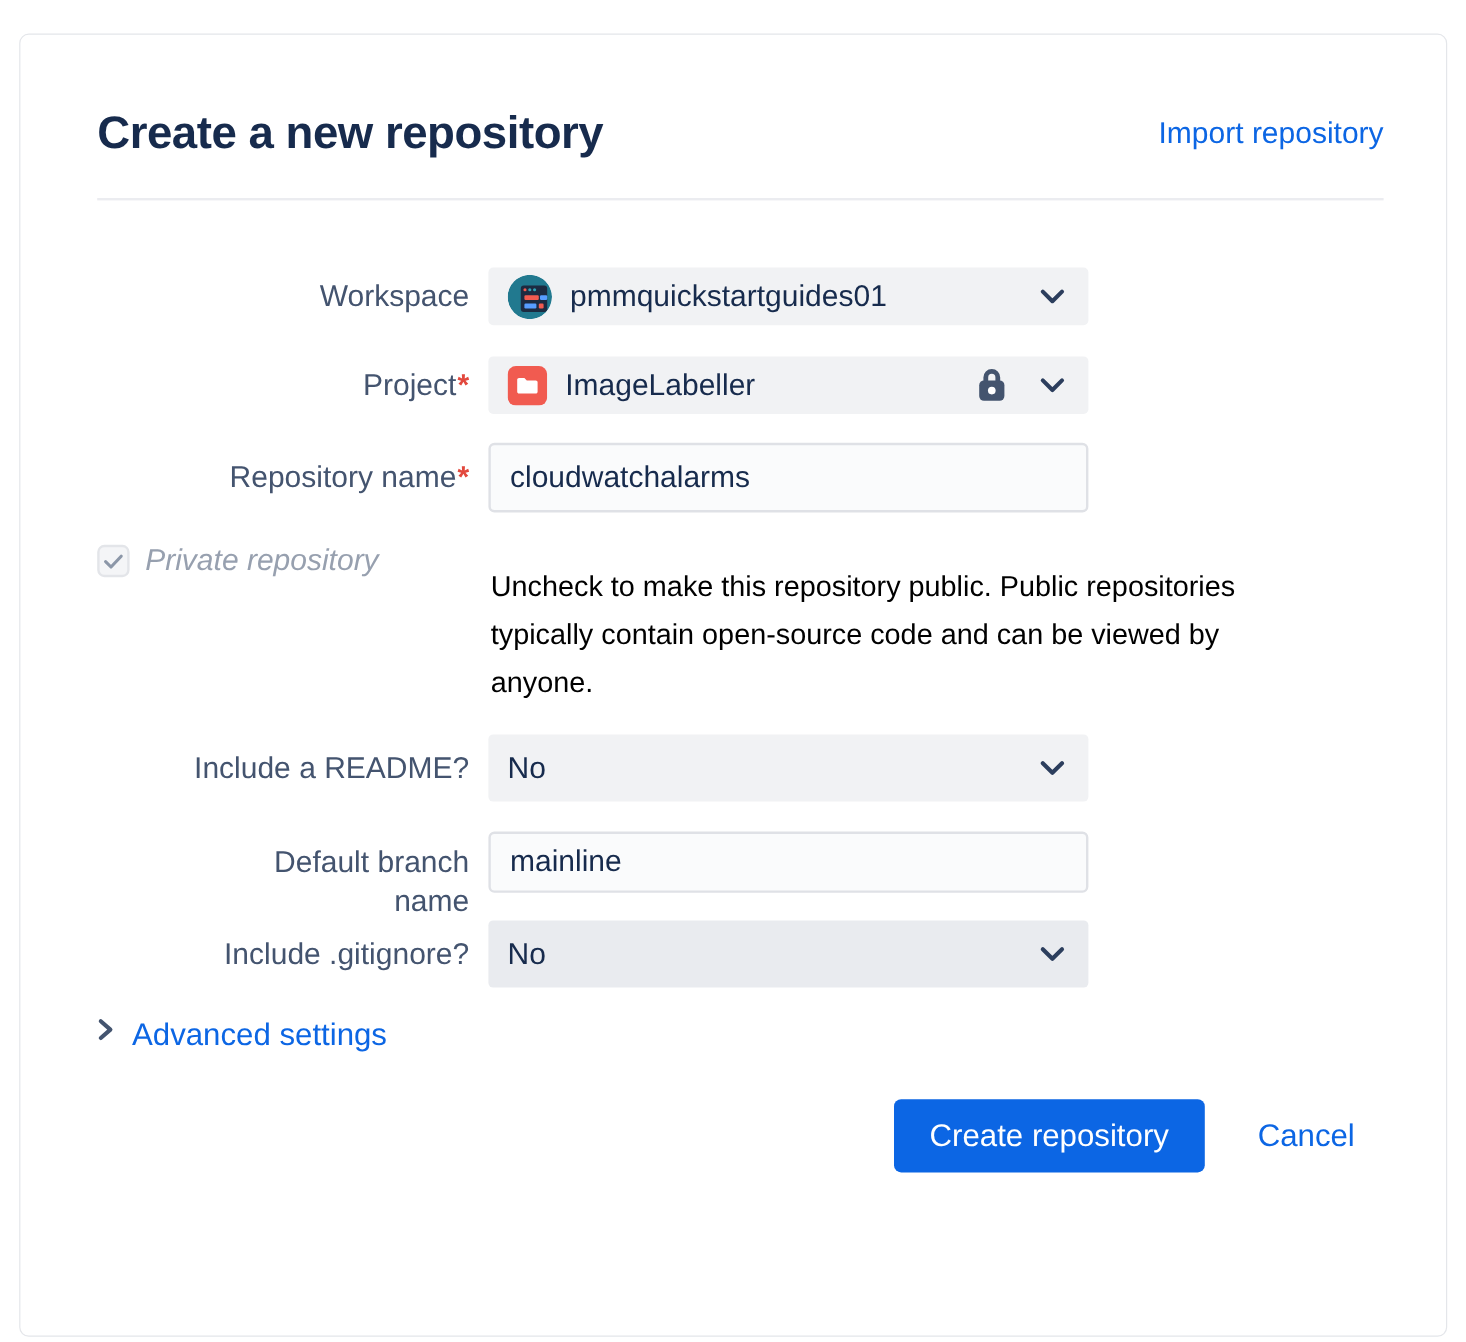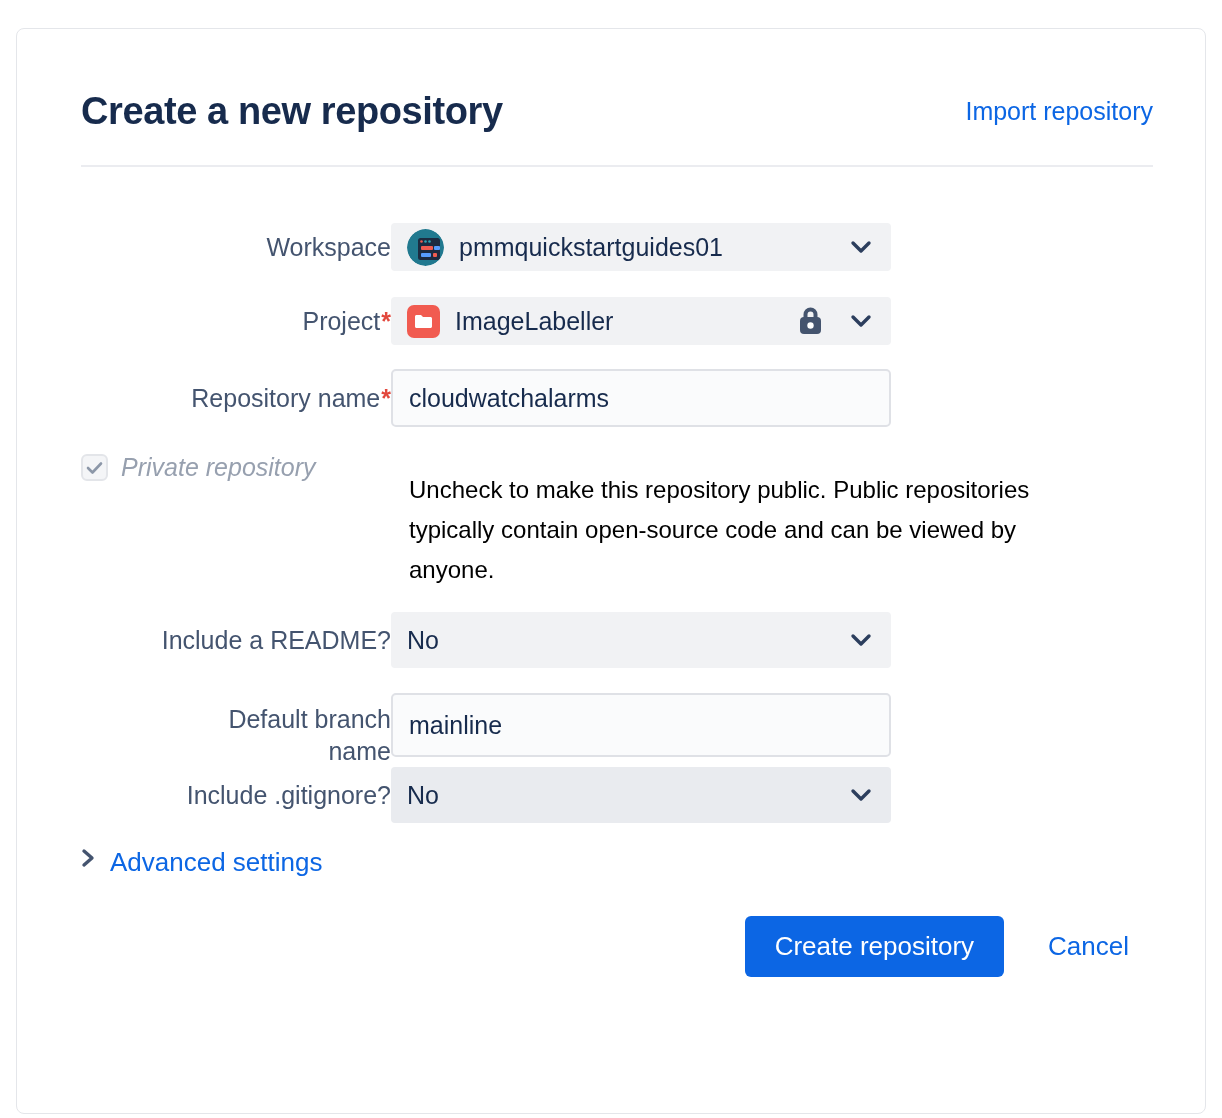--- a/index.html
+++ b/index.html
@@ -43,21 +43,21 @@
   .divider {
     margin-top: 30px;
     border: none;
     border-top: 2px solid #ebecf0;
   }
   
   .form { margin-top: 56px; }
   .row {
     display: grid;
     grid-template-columns: 310px 500px;
-    column-gap: 0;
+    column-gap: 16px;
     align-items: center;
   }
   .field-label {
     text-align: right;
     font-size: 25px;
     font-weight: 500;
     color: #44546f;
     line-height: 32px;
   }
   .required-star {
@@ -286,21 +286,21 @@
         <span class="chevron">
           <svg width="24" height="16" viewBox="0 0 24 16">
               <polyline points="4,4 12,12 20,4" fill="none" stroke="#2c3e5d" stroke-width="3.4" stroke-linecap="round" stroke-linejoin="round"></polyline>
             </svg>
         </span>
       </div>
     </div>
 
     <div class="row mt25 label-top">
       <div class="field-label"><span class="wrap-label">Default branch name</span></div>
-      <input class="text-input" style="height: 64px;" type="text" value="mainline">
+      <input class="text-input" style="height: 51px;" type="text" value="mainline">
     </div>
 
     <div class="row mt52">
       <div class="field-label"><span>Include .gitignore?</span></div>
       <div class="select darker" style="height:56px;">
         <span class="select-value">No</span>
         <span class="spacer"></span>
         <span class="chevron">
           <svg width="24" height="16" viewBox="0 0 24 16">
               <polyline points="4,4 12,12 20,4" fill="none" stroke="#2c3e5d" stroke-width="3.4" stroke-linecap="round" stroke-linejoin="round"></polyline>

